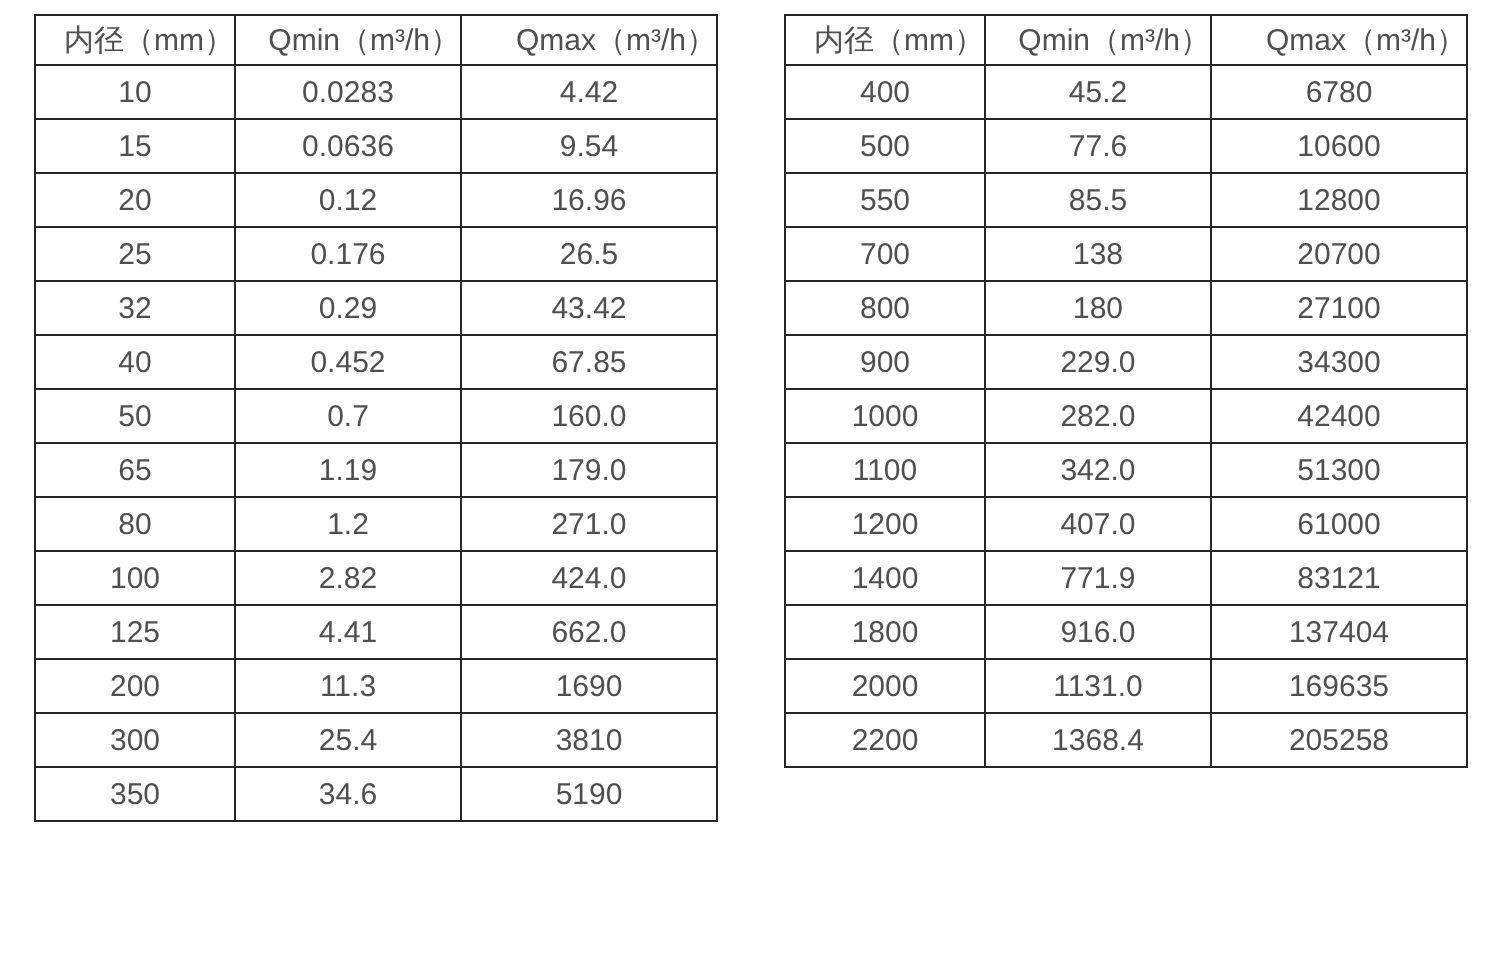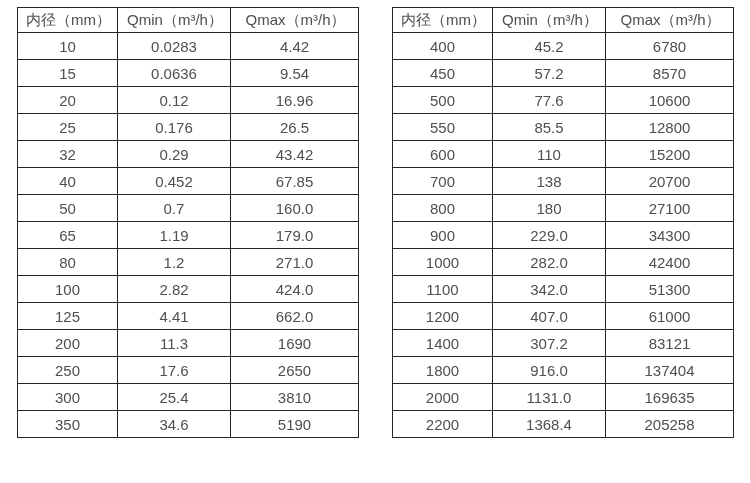--- a/index.html
+++ b/index.html
@@ -28,21 +28,21 @@
   table.flow-table td {
     border: 1px solid #262626;
     color: #4f4f4f;
     font-size: 15px;
     font-weight: 400;
     white-space: nowrap;
     overflow: hidden;
   }
   table.flow-table th {
     height: 24px;
-    text-align: center;
+    text-align: right;
     padding: 0 0 0 2px;
   }
   table.flow-table td {
     height: 26px;
     text-align: center;
     padding: 0;
   }
   col.c1 { width: 100px; }
   col.c2 { width: 113px; }
   col.c3 { width: 128px; }
@@ -119,25 +119,20 @@
           <td>125</td>
           <td>4.41</td>
           <td>662.0</td>
         </tr>
         <tr>
           <td>200</td>
           <td>11.3</td>
           <td>1690</td>
         </tr>
         <tr>
-          <td>250</td>
-          <td>17.6</td>
-          <td>2650</td>
-        </tr>
-        <tr>
           <td>300</td>
           <td>25.4</td>
           <td>3810</td>
         </tr>
         <tr>
           <td>350</td>
           <td>34.6</td>
           <td>5190</td>
         </tr>
       </tbody>
@@ -155,40 +150,30 @@
           <th>Qmax（m³/h）</th>
         </tr>
       </thead>
       <tbody>
         <tr>
           <td>400</td>
           <td>45.2</td>
           <td>6780</td>
         </tr>
         <tr>
-          <td>450</td>
-          <td>57.2</td>
-          <td>8570</td>
-        </tr>
-        <tr>
           <td>500</td>
           <td>77.6</td>
           <td>10600</td>
         </tr>
         <tr>
           <td>550</td>
           <td>85.5</td>
           <td>12800</td>
         </tr>
         <tr>
-          <td>600</td>
-          <td>110</td>
-          <td>15200</td>
-        </tr>
-        <tr>
           <td>700</td>
           <td>138</td>
           <td>20700</td>
         </tr>
         <tr>
           <td>800</td>
           <td>180</td>
           <td>27100</td>
         </tr>
         <tr>
@@ -206,21 +191,21 @@
           <td>342.0</td>
           <td>51300</td>
         </tr>
         <tr>
           <td>1200</td>
           <td>407.0</td>
           <td>61000</td>
         </tr>
         <tr>
           <td>1400</td>
-          <td>307.2</td>
+          <td>771.9</td>
           <td>83121</td>
         </tr>
         <tr>
           <td>1800</td>
           <td>916.0</td>
           <td>137404</td>
         </tr>
         <tr>
           <td>2000</td>
           <td>1131.0</td>

